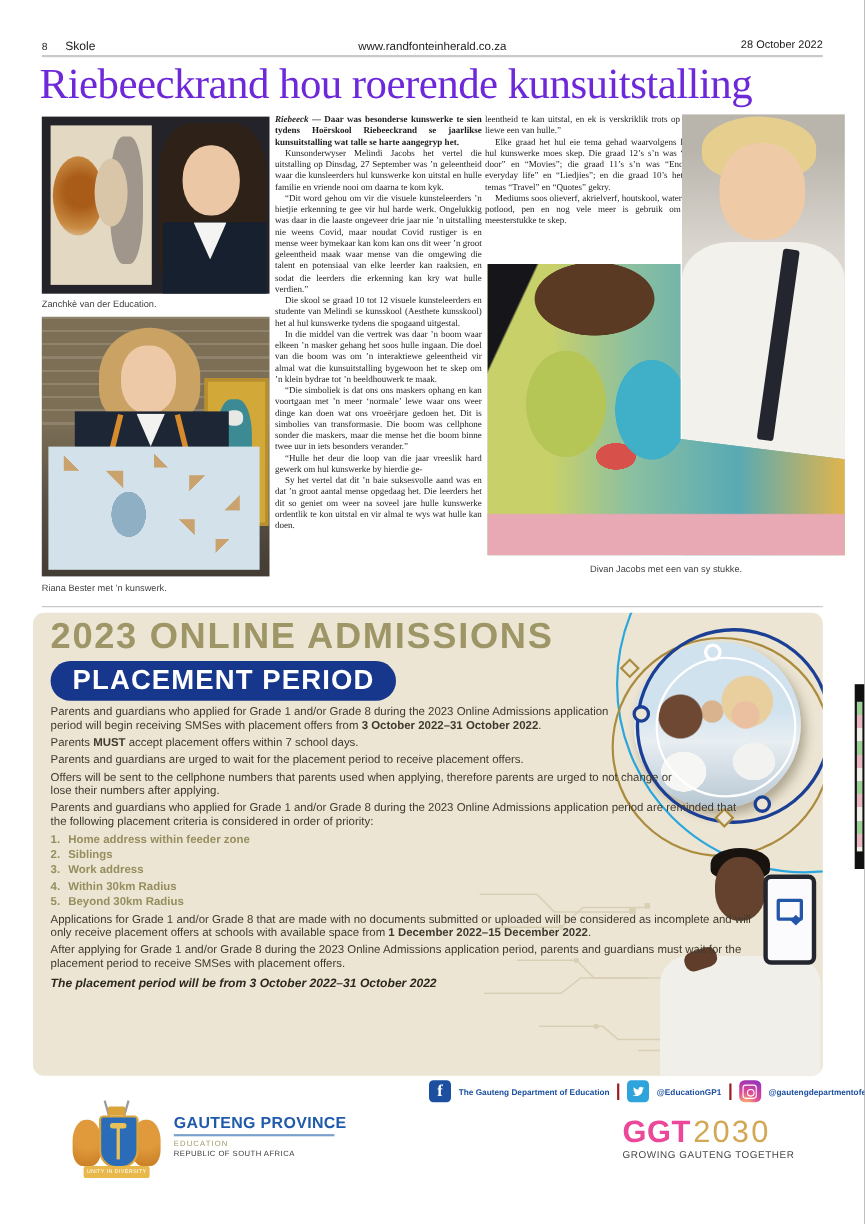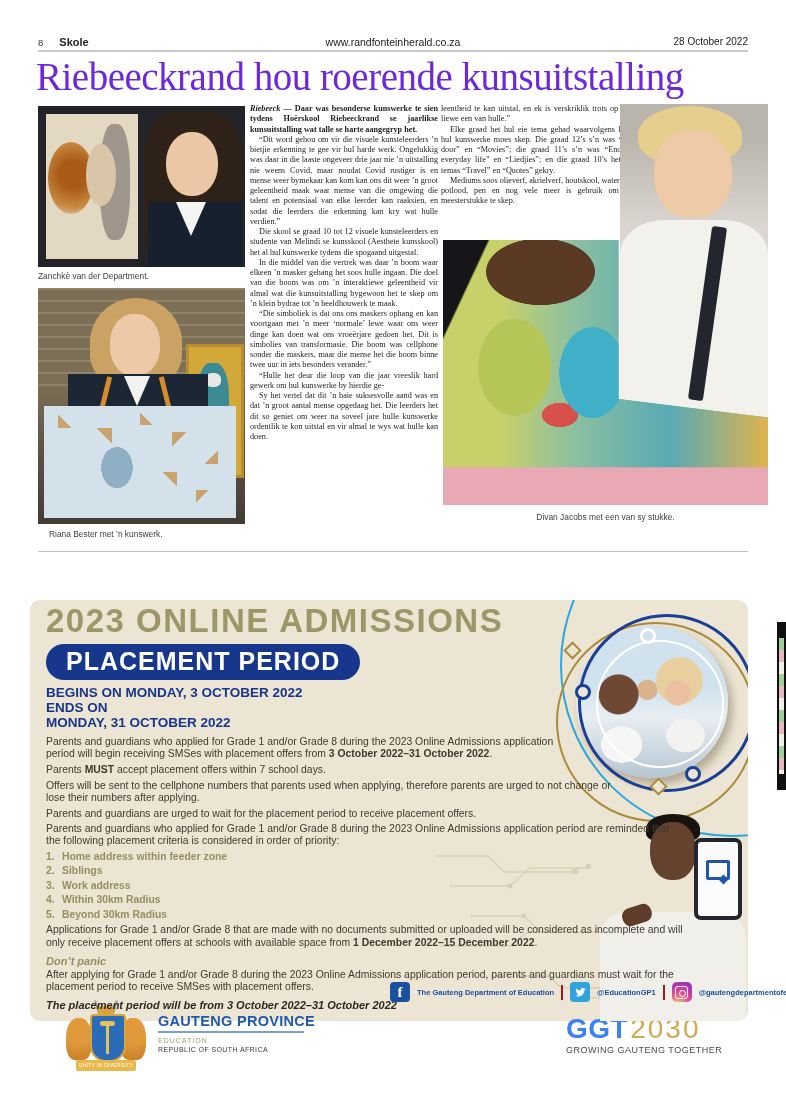--- a/index.html
+++ b/index.html
@@ -3,21 +3,21 @@
 <meta charset="utf-8">
 <style>
   html,body{margin:0;padding:0;background:#888;}
   .page{position:relative;width:786px;height:1113px;background:#ffffff;overflow:hidden;
         font-family:"Liberation Sans",sans-serif;color:#222;}
   .abs{position:absolute;}
 
   
   .mast-left{left:38px;top:36px;font-size:10px;color:#222;}
   .mast-left .pagenum{font-size:9.5px;margin-right:16px;color:#333;}
-  .mast-left .section{font-weight:bold;font-size:11px;}
+  .mast-left .section{font-weight:normal;font-size:11px;}
   .mast-center{left:0;top:36px;width:786px;text-align:center;font-size:10.5px;color:#222;}
   .mast-right{right:38px;top:36px;font-size:10px;color:#222;}
   .mast-rule{left:38px;top:50px;width:710px;height:2px;background:#c9c9c9;}
 
   
   .headline{left:36px;top:54px;width:718px;font-family:"Liberation Serif",serif;
             font-size:39px;letter-spacing:-0.5px;color:#6d28d9;white-space:nowrap;}
 
   
   .article-col{font-family:"Liberation Serif",serif;font-size:8.2px;line-height:1.25;color:#1d1d1d;text-align:justify;}
@@ -64,21 +64,21 @@
       linear-gradient(225deg,#c9a26e 49%,rgba(0,0,0,0) 50%),
       linear-gradient(45deg,#c9a26e 49%,rgba(0,0,0,0) 50%),
       linear-gradient(135deg,#c9a26e 49%,rgba(0,0,0,0) 50%),
       linear-gradient(315deg,#c9a26e 49%,rgba(0,0,0,0) 50%),
       linear-gradient(45deg,#c9a26e 49%,rgba(0,0,0,0) 50%),
       linear-gradient(225deg,#c9a26e 49%,rgba(0,0,0,0) 50%),
       linear-gradient(135deg,#c9a26e 49%,rgba(0,0,0,0) 50%);
     background-repeat:no-repeat;
     background-size:100% 100%,14px 14px,16px 16px,13px 13px,15px 15px,14px 14px,12px 12px,15px 15px,13px 13px;
     background-position:0 0,14px 8px,52px 22px,96px 6px,128px 26px,160px 44px,70px 54px,118px 66px,152px 84px;}
-  .cap2{left:49px;top:529px;width:207px;}
+  .cap2{left:38px;top:529px;width:207px;}
 
   
   .boy{left:620px;top:104px;width:148px;height:401px;overflow:hidden;
        background:linear-gradient(180deg,#b9b4ac 0 8%,#dad6cf 30%,#eceae5 100%);}
   .b-hair{position:absolute;left:18px;top:2px;width:104px;height:58px;border-radius:50% 50% 40% 40%;background:#e6cf8e;}
   .b-face{position:absolute;left:34px;top:26px;width:78px;height:88px;border-radius:46%;background:#eecaa6;}
   .b-shirt{position:absolute;left:0;top:116px;width:148px;height:285px;background:#f3f1ec;border-radius:30% 30% 0 0/12% 12% 0 0;}
   .b-tie{position:absolute;left:80px;top:122px;width:15px;height:175px;background:#23262e;border-radius:3px;transform:rotate(8deg);}
   .painting{left:443px;top:240px;width:325px;height:265px;
     clip-path:polygon(0 0,54% 0,54% 60%,100% 67%,100% 100%,0 100%);
@@ -89,21 +89,21 @@
       radial-gradient(ellipse 60px 80px at 22% 48%, #b6c656 0 60%, rgba(0,0,0,0) 61%),
       radial-gradient(ellipse 55px 75px at 46% 50%, #3fb0c8 0 60%, rgba(0,0,0,0) 61%),
       radial-gradient(ellipse 30px 20px at 36% 66%, #d8504a 0 60%, rgba(0,0,0,0) 61%),
       linear-gradient(0deg,#e8a8b4 0 14%,rgba(0,0,0,0) 14.5%),
       linear-gradient(90deg,#c8d06a 0 18%,#8cc0a0 40%,#58aab4 70%,#e0b44c 100%);}
   .cap3{left:443px;top:512px;width:325px;text-align:center;}
 
   .section-rule{left:38px;top:551px;width:710px;height:1px;background:#c2c2c2;}
 
   
-  .ad{left:30px;top:557px;width:718px;height:421px;background:#ece5d3;border-radius:10px;overflow:hidden;margin-top:43px;}
+  .ad{left:30px;top:557px;width:718px;height:421px;background:#ece5d3;border-radius:10px;overflow:hidden;}
   .ad-copy{position:absolute;left:16px;top:0;width:664px;z-index:5;}
   .ad-title{margin-top:2px;font-size:33px;font-weight:bold;letter-spacing:1.5px;color:#9e9666;}
   .ad-badge{display:inline-block;margin-top:4px;background:#17378c;color:#fff;font-size:25px;font-weight:bold;
             letter-spacing:1px;padding:3px 20px 4px 20px;border-radius:18px;}
   .ad-schedule{margin-top:6px;font-size:13.5px;line-height:1.1;font-weight:bold;color:#17378c;}
   .ad p{margin:0;font-size:10.4px;line-height:1.22;color:#3f3a30;}
   .ad .mt{margin-top:3px;}
   .w510{width:510px;} .w575{width:575px;} .w640{width:640px;} .w645{width:645px;}
   .ad-crit-h{margin-top:6px;font-size:11px;font-weight:bold;color:#17378c;}
   .crit-row{display:flex;margin-top:0;font-size:10.4px;line-height:1.1;font-weight:bold;color:#968e5e;}
@@ -168,21 +168,21 @@
   .pick-h{position:absolute;left:8px;top:5px;width:15px;height:5px;background:#e8c05a;border-radius:3px;}
   .banner{position:absolute;left:12px;top:60px;width:60px;height:11px;background:#e8b84a;border-radius:2px;
           font-size:5px;color:#fff;text-align:center;line-height:11px;letter-spacing:.3px;overflow:hidden;}
   .gp-block{left:158px;top:1013px;}
   .gp-title{font-size:14.5px;font-weight:bold;color:#1f5aab;letter-spacing:.3px;}
   .gp-rule{width:146px;height:2px;background:#7aa0cc;margin-top:2px;}
   .gp-dept{margin-top:4px;font-size:7px;letter-spacing:1px;color:#a39a6a;}
   .gp-country{margin-top:2px;font-size:7px;letter-spacing:.4px;color:#3a3a3a;}
   .ggt{left:566px;top:1013px;}
   .ggt-line{display:flex;align-items:baseline;}
-  .ggt-prefix{font-size:28px;font-weight:bold;color:#3b82f6;letter-spacing:.5px;}
+  .ggt-prefix{font-size:28px;font-weight:bold;color:#ec4899;letter-spacing:.5px;}
   .ggt-year{font-size:28px;font-weight:300;color:#d2a855;letter-spacing:2px;margin-left:2px;}
   .ggt-tag{font-size:9px;color:#4a4a4a;letter-spacing:.5px;margin-top:0;}
 
   
   .edge-strip{left:777px;top:622px;width:9px;height:168px;background:#101010;z-index:7;}
   .edge-inner{position:absolute;left:2px;top:16px;width:5px;height:136px;
       background:repeating-linear-gradient(180deg,#9fd09a 0 12px,#e8b8c0 12px 24px,#f0ف0e8 24px 36px);
       background:repeating-linear-gradient(180deg,#9fd09a 0 12px,#e8b8c0 12px 24px,#f0f0e8 24px 36px);}
 </style>
 </head>
@@ -203,40 +203,41 @@
     <div class="p1-paper">
       <div class="p1-fur"></div>
       <div class="p1-hair"></div>
       <div class="p1-face"></div>
     </div>
     <div class="p1-girlhair"></div>
     <div class="p1-girlface"></div>
     <div class="p1-blazer"></div>
     <div class="p1-collar"></div>
   </div>
-  <div class="abs caption cap1">Zanchkè van der Department.</div>
+  <div class="abs caption cap1">Zanchkè van der Education.</div>
 
   <div class="abs photo2">
     <div class="p2-bricks"></div>
     <div class="p2-frame">
       <div class="p2-frame-fig"></div>
       <div class="p2-frame-mask"></div>
     </div>
     <div class="p2-hair"></div>
     <div class="p2-face"></div>
     <div class="p2-blazer"></div>
     <div class="p2-trim-l"></div>
     <div class="p2-trim-r"></div>
     <div class="p2-shirt"></div>
     <div class="p2-painting"></div>
   </div>
   <div class="abs caption cap2">Riana Bester met ’n kunswerk.</div>
 
   <div class="abs article-col col1">
     <p class="first lead"><span class="place">Riebeeck</span><span> — Daar was besonderse kunswerke te sien tydens Hoërskool Riebeeckrand se jaarlikse kunsuitstalling wat talle se harte aangegryp het.</span></p>
+    <p>Kunsonderwyser Melindi Jacobs het vertel die uitstalling op Dinsdag, 27 September was ’n geleentheid waar die kunsleerders hul kunswerke kon uitstal en hulle familie en vriende nooi om daarna te kom kyk.</p>
     <p>“Dit word gehou om vir die visuele kunsteleerders ’n bietjie erkenning te gee vir hul harde werk. Ongelukkig was daar in die laaste ongeveer drie jaar nie ’n uitstalling nie weens Covid, maar noudat Covid rustiger is en mense weer bymekaar kan kom kan ons dit weer ’n groot geleentheid maak waar mense van die omgewing die talent en potensiaal van elke leerder kan raaksien, en sodat die leerders die erkenning kan kry wat hulle verdien.”</p>
     <p>Die skool se graad 10 tot 12 visuele kunsteleerders en studente van Melindi se kunsskool (Aesthete kunsskool) het al hul kunswerke tydens die spogaand uitgestal.</p>
     <p>In die middel van die vertrek was daar ’n boom waar elkeen ’n masker gehang het soos hulle ingaan. Die doel van die boom was om ’n interaktiewe geleentheid vir almal wat die kunsuitstalling bygewoon het te skep om ’n klein bydrae tot ’n beeldhouwerk te maak.</p>
     <p>“Die simboliek is dat ons ons maskers ophang en kan voortgaan met ’n meer ‘normale’ lewe waar ons weer dinge kan doen wat ons vroeërjare gedoen het. Dit is simbolies van transformasie. Die boom was cellphone sonder die maskers, maar die mense het die boom binne twee uur in iets besonders verander.”</p>
     <p>“Hulle het deur die loop van die jaar vreeslik hard gewerk om hul kunswerke by hierdie ge-</p>
     <p>Sy het vertel dat dit ’n baie suksesvolle aand was en dat ’n groot aantal mense opgedaag het. Die leerders het dit so geniet om weer na soveel jare hulle kunswerke ordentlik te kon uitstal en vir almal te wys wat hulle kan doen.</p>
   </div>
 
   <div class="abs article-col col2">
     <p class="first">leentheid te kan uitstal, en ek is verskriklik trots op elke liewe een van hulle.”</p>
@@ -295,29 +296,24 @@
       <div class="m-hand"></div>
       <div class="m-phone">
         <div class="m-chat"></div>
         <div class="m-chat-tail"></div>
       </div>
     </div>
 
     <div class="ad-copy">
       <div class="ad-title">2023 ONLINE ADMISSIONS</div>
       <div><span class="ad-badge">PLACEMENT PERIOD</span></div>
-      <div class="ad-schedule">
-        <div>BEGINS ON MONDAY, 3 OCTOBER 2022</div>
-        <div>ENDS ON</div>
-        <div>MONDAY, 31 OCTOBER 2022</div>
-      </div>
       <p class="mt w510" style="margin-top:5px;"><span>Parents and guardians who applied for Grade 1 and/or Grade 8 during the 2023 Online Admissions application period will begin receiving SMSes with placement offers from </span><b>3 October 2022–31 October 2022</b><span>.</span></p>
       <p class="mt w510"><span>Parents </span><b>MUST</b><span> accept placement offers within 7 school days.</span></p>
+      <p class="mt w510">Parents and guardians are urged to wait for the placement period to receive placement offers.</p>
       <p class="mt w575">Offers will be sent to the cellphone numbers that parents used when applying, therefore parents are urged to not change or lose their numbers after applying.</p>
-      <p class="mt w510">Parents and guardians are urged to wait for the placement period to receive placement offers.</p>
       <p class="w640" style="margin-top:2px;">Parents and guardians who applied for Grade 1 and/or Grade 8 during the 2023 Online Admissions application period are reminded that the following placement criteria is considered in order of priority:</p>
       <div class="crit-list">
         <div class="crit-row">
             <span class="n">1.</span>
             <span>Home address within feeder zone</span>
           </div>
         <div class="crit-row">
             <span class="n">2.</span>
             <span>Siblings</span>
           </div>
@@ -328,21 +324,20 @@
         <div class="crit-row">
             <span class="n">4.</span>
             <span>Within 30km Radius</span>
           </div>
         <div class="crit-row">
             <span class="n">5.</span>
             <span>Beyond 30km Radius</span>
           </div>
       </div>
       <p class="w640" style="margin-top:4px;"><span>Applications for Grade 1 and/or Grade 8 that are made with no documents submitted or uploaded will be considered as incomplete and will only receive placement offers at schools with available space from </span><b>1 December 2022–15 December 2022</b><span>.</span></p>
-      <div class="ad-dont">Don’t panic</div>
       <p class="w645" style="margin-top:2px;">After applying for Grade 1 and/or Grade 8 during the 2023 Online Admissions application period, parents and guardians must wait for the placement period to receive SMSes with placement offers.</p>
       <div class="ad-final">The placement period will be from 3 October 2022–31 October 2022</div>
     </div>
   </div>
 
   <div class="abs social">
     <div class="s-icon fb">f</div>
     <span class="s-label">The Gauteng Department of Education</span>
     <div class="s-sep"></div>
     <div class="s-icon tw">

